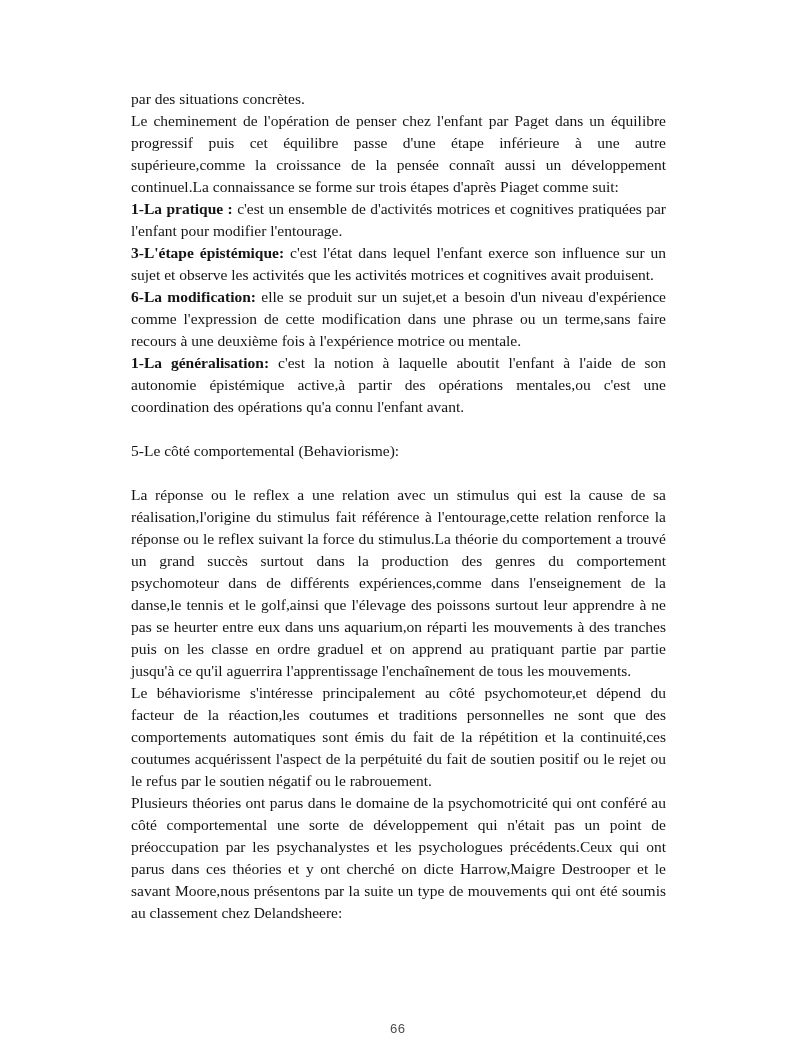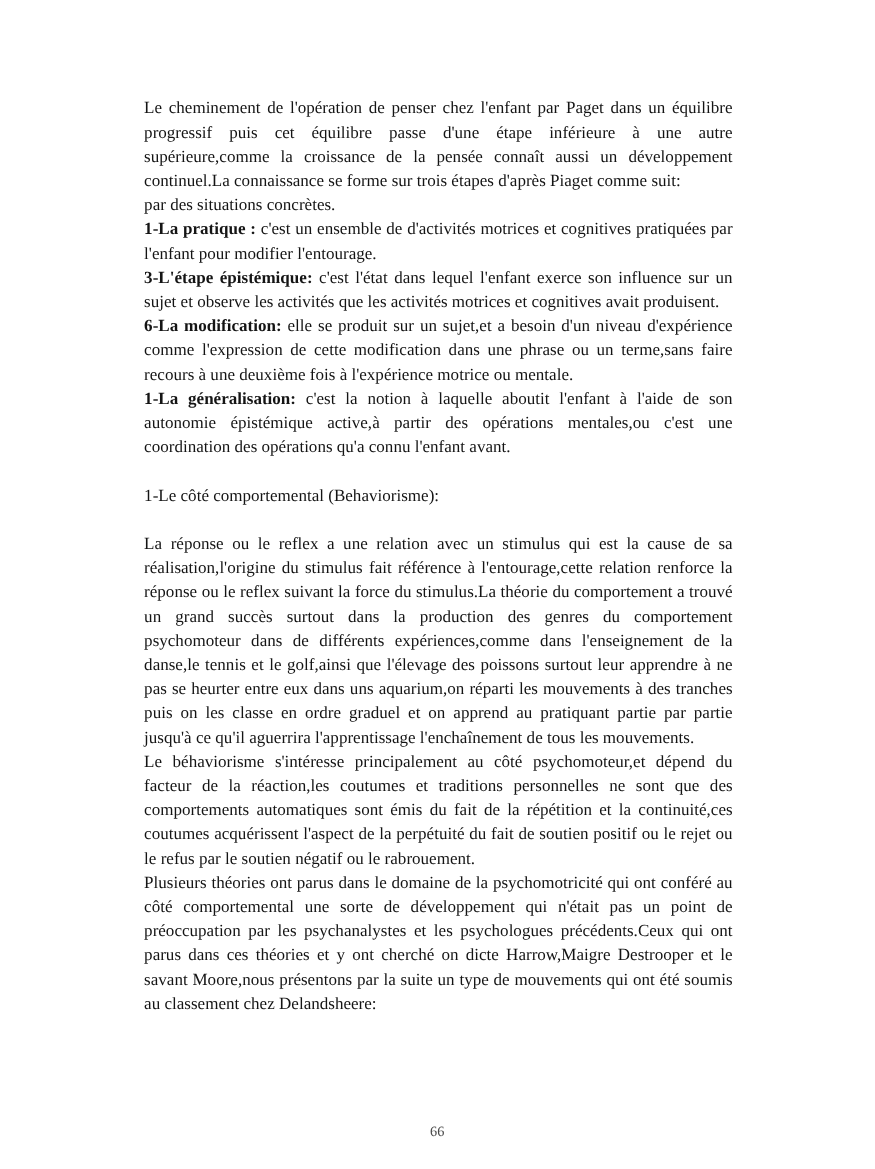--- a/index.html
+++ b/index.html
@@ -36,42 +36,42 @@
     font-weight: bold;
   }
   .footer {
     position: absolute;
     left: 0;
     bottom: 26px;
     width: 100%;
     text-align: center;
     font-size: 13px;
     color: #4a4a4a;
-    font-family: Liberation Serif, serif;
+    font-family: Liberation Mono, monospace;
   }
 </style>
 </head>
 <body>
 
 <div class="page">
   <div class="content">
 
+    <p><strong></strong><span>par des situations concrètes.</span></p>
+
     <p><strong></strong><span>Le cheminement de l'opération de penser chez l'enfant par Paget dans un équilibre progressif puis cet équilibre passe d'une étape inférieure à une autre supérieure,comme la croissance de la pensée connaît aussi un développement continuel.La connaissance se forme sur trois étapes d'après Piaget comme suit:</span></p>
-
-    <p><strong></strong><span>par des situations concrètes.</span></p>
 
     <p><strong>1-La pratique :</strong><span> c'est un ensemble de d'activités motrices et cognitives pratiquées par l'enfant pour modifier l'entourage.</span></p>
 
     <p><strong>3-L'étape épistémique:</strong><span> c'est l'état dans lequel l'enfant exerce son influence sur un sujet et observe les activités que les activités motrices et cognitives avait produisent.</span></p>
 
     <p><strong>6-La modification:</strong><span> elle se produit sur un sujet,et a besoin d'un niveau d'expérience comme l'expression de cette modification dans une phrase ou un terme,sans faire recours à une deuxième fois à l'expérience motrice ou mentale.</span></p>
 
     <p><strong>1-La généralisation:</strong><span> c'est la notion à laquelle aboutit l'enfant à l'aide de son autonomie épistémique active,à partir des opérations mentales,ou c'est une coordination des opérations qu'a connu l'enfant avant.</span></p>
 
-    <p class="spaced"><strong></strong><span>1-Le côté comportemental (Behaviorisme):</span></p>
+    <p class="spaced"><strong></strong><span>5-Le côté comportemental (Behaviorisme):</span></p>
 
     <p><strong></strong><span>La réponse ou le reflex a une relation avec un stimulus qui est la cause de sa réalisation,l'origine du stimulus fait référence à l'entourage,cette relation renforce la réponse ou le reflex suivant la force du stimulus.La théorie du comportement a trouvé un grand succès surtout dans la production des genres du comportement psychomoteur dans de différents expériences,comme dans l'enseignement de la danse,le tennis et le golf,ainsi que l'élevage des poissons surtout leur apprendre à ne pas se heurter entre eux dans uns aquarium,on réparti les mouvements à des tranches puis on les classe en ordre graduel et on apprend au pratiquant partie par partie jusqu'à ce qu'il aguerrira l'apprentissage l'enchaînement de tous les mouvements.</span></p>
 
     <p><strong></strong><span>Le béhaviorisme s'intéresse principalement au côté psychomoteur,et dépend du facteur de la réaction,les coutumes et traditions personnelles  ne sont que des comportements automatiques sont émis du fait de la répétition et la continuité,ces coutumes acquérissent l'aspect de la perpétuité du fait de soutien positif ou le rejet ou le refus par le soutien négatif ou le rabrouement.</span></p>
 
     <p><strong></strong><span>Plusieurs théories ont parus dans le domaine de la psychomotricité qui ont conféré au côté comportemental une sorte de développement qui n'était pas un point de préoccupation par les psychanalystes et les psychologues précédents.Ceux qui ont parus dans ces théories et y ont cherché on dicte Harrow,Maigre Destrooper et le savant Moore,nous présentons par la suite un type de mouvements qui ont été soumis au classement chez Delandsheere:</span></p>
 
 
   </div>
 

